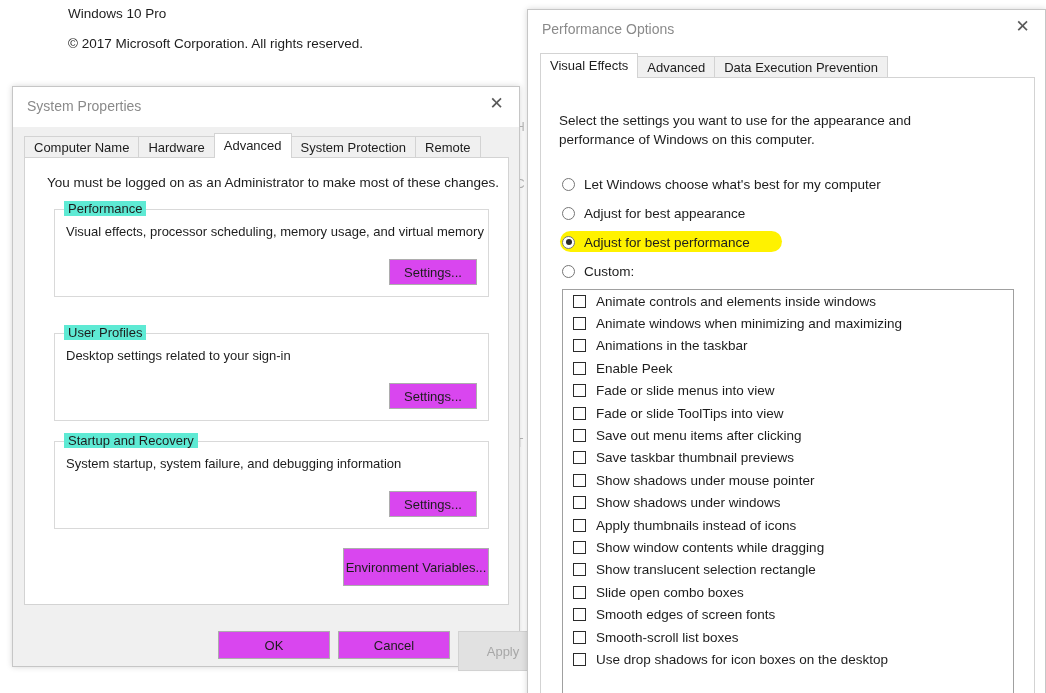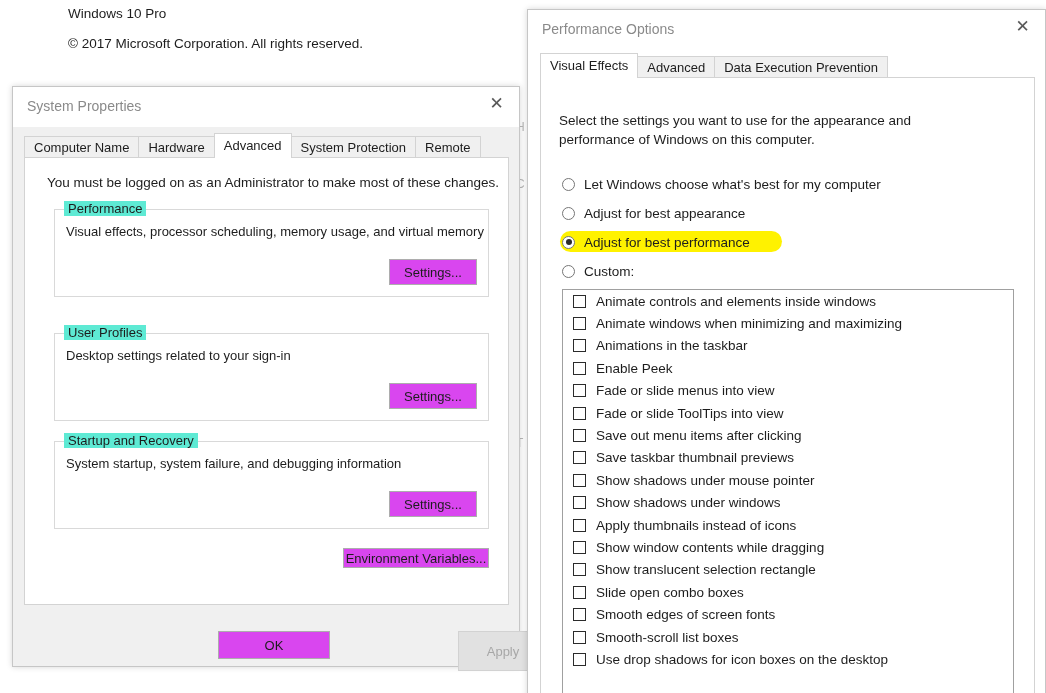--- a/index.html
+++ b/index.html
@@ -250,24 +250,25 @@
         <div class="group-desc">Desktop settings related to your sign-in</div>
         <div class="btn" style="right:11px; bottom:11px; width:88px; height:26px;">Settings...</div>
       </div>
 
       <div class="groupbox" style="left:29px; top:283px; width:435px; height:88px;">
         <div class="group-legend">Startup and Recovery</div>
         <div class="group-desc">System startup, system failure, and debugging information</div>
         <div class="btn" style="right:11px; bottom:11px; width:88px; height:26px;">Settings...</div>
       </div>
 
-      <div class="btn" style="left:318px; top:390px; width:146px; height:20px;">Environment Variables...</div>
+      <div class="btn" style="left:318px; top:390px; width:146px; height:38px;">Environment Variables...</div>
     </div>
 
     <div class="btn" style="left:205px; top:544px; width:112px; height:28px;">OK</div>
+    <div class="btn" style="left:325px; top:544px; width:112px; height:28px;">Cancel</div>
     <div class="btn disabled" style="left:445px; top:544px; width:90px; height:40px;">Apply</div>
   </div>
 
   <div class="window" id="win-perfopts" style="left:527px; top:9px; width:519px; height:690px;">
 
     <div class="titlebar">
       <div class="title-text">Performance Options</div>
       <div class="close-btn">✕</div>
     </div>
 

